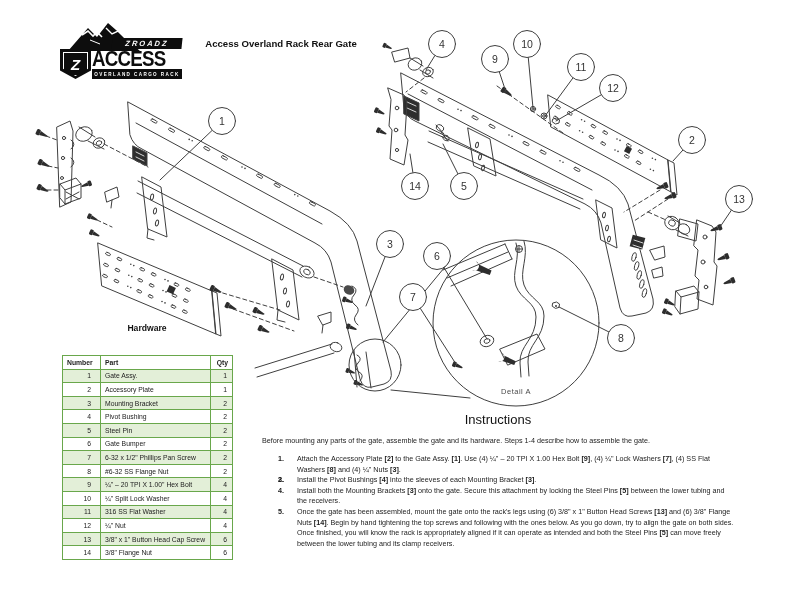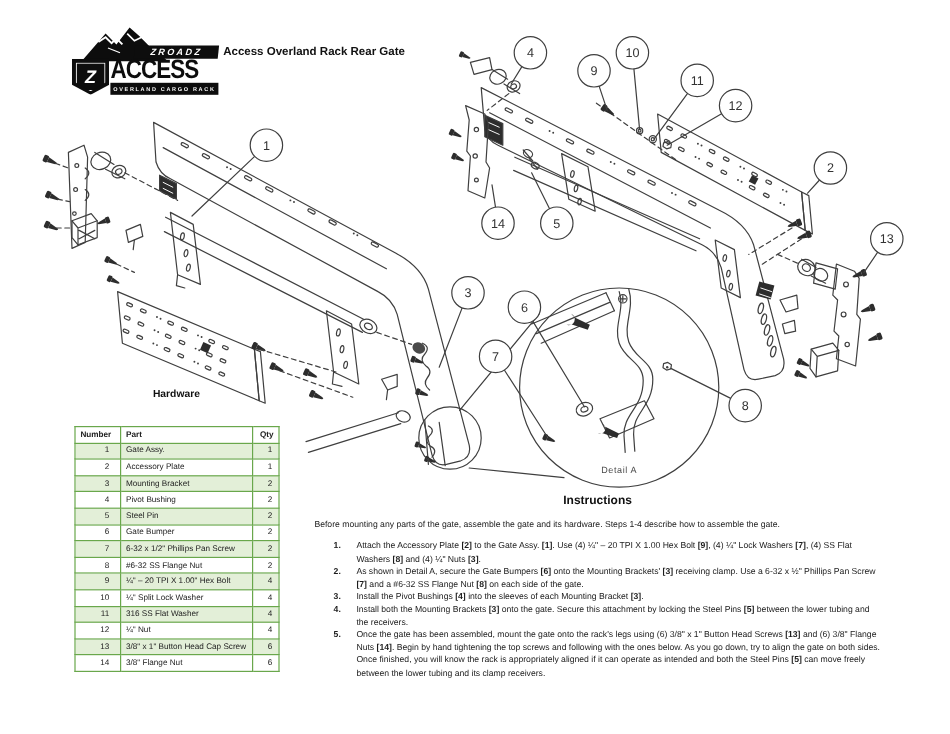--- a/index.html
+++ b/index.html
@@ -24,38 +24,38 @@
                 display:flex; align-items:center; justify-content:center; }
   .logo-badge-inner span { color:#fff; font-weight:bold; font-size:15px; line-height:1; font-style:italic; }
   .logo-access { position:absolute; left:32px; top:24px; width:90px; height:24px;
                  font-weight:bold; font-size:24px; letter-spacing:-1px; color:#0d0d0d;
                  transform:scale(0.78,0.92); transform-origin:left top; white-space:nowrap; }
   .logo-tagline { position:absolute; left:32px; top:47px; width:90px; height:10px; background:#0d0d0d;
                   display:flex; align-items:center; justify-content:center; }
   .logo-tagline span { color:#fff; font-size:4.6px; letter-spacing:1.4px; font-weight:bold; white-space:nowrap; }
 
   
-  .doc-title { position:absolute; left:186px; top:37px; width:190px; text-align:left;
+  .doc-title { position:absolute; left:186px; top:37px; width:190px; text-align:center;
                font-weight:bold; font-size:9.6px; line-height:13px; color:#111; }
 
   
   .hardware { position:absolute; left:62px; top:323px; width:170px; }
   .hardware-title { text-align:center; font-weight:bold; font-size:8.6px; color:#111; margin-bottom:22px; }
   table.hw { border-collapse:collapse; width:170px; table-layout:fixed; }
   table.hw th, table.hw td { border:1px solid #69a74b; font-size:6.8px; line-height:7px;
                              padding:2.8px 3px 2.8px 4px; color:#222; overflow:hidden; white-space:nowrap; }
   table.hw th { font-weight:bold; text-align:left; background:#fff; }
   table.hw th.qty { text-align:right; padding-right:4px; }
   table.hw td.num { text-align:right; padding-right:9px; }
   table.hw td.qty { text-align:right; padding-right:5px; }
   table.hw tr.alt td { background:#e3efd8; }
 
   
   .instructions { position:absolute; left:262px; top:412px; width:472px; }
-  .instr-title { text-align:center; font-weight:bold; font-size:10px; color:#111; margin-bottom:9px; }
+  .instr-title { text-align:center; font-weight:normal; font-size:13px; color:#111; margin-bottom:9px; }
   .instr-intro { font-size:7.2px; line-height:10px; color:#1c1c1c; margin-bottom:8px; }
   .instr-list { position:relative; }
   .instr-step { position:relative; padding-left:35px; font-size:7.2px; line-height:10.6px; color:#1c1c1c; }
   .instr-step .num { position:absolute; left:16px; top:0; font-weight:bold; }
   .instr-step b { font-weight:bold; }
 </style>
 </head>
 <body>
 
 <div id="page">
@@ -541,20 +541,20 @@
           </tr>
         </tbody>
     </table>
   </div>
 
   <div class="instructions">
     <div class="instr-title">Instructions</div>
     <div class="instr-intro">Before mounting any parts of the gate, assemble the gate and its hardware. Steps 1-4 describe how to assemble the gate.</div>
     <div class="instr-list" id="instr-list">
         <div class="instr-step"><span class="num">1.</span><span>Attach the Accessory Plate <b>[2]</b> to the Gate Assy. <b>[1]</b>. Use (4) ¼" – 20 TPI X 1.00 Hex Bolt <b>[9]</b>, (4) ¼" Lock Washers <b>[7]</b>, (4) SS Flat Washers <b>[8]</b> and (4) ¼" Nuts <b>[3]</b>.</span></div>
-        <div class="instr-step"><span class="num">2.</span><span>As shown in Detail A, secure the Gate Bumpers <b>[6]</b> onto the Mounting Brackets' <b>[3]</b> receiving clamp. Use a 6-32 x ½" Phillips Pan Screw <b>[7]</b> and a #6-32 SS Flange Nut <b>[8]</b> on each side of the gate.</span></div>
+        <div class="instr-step"><span class="num">2.</span></div>
         <div class="instr-step"><span class="num">3.</span><span>Install the Pivot Bushings <b>[4]</b> into the sleeves of each Mounting Bracket <b>[3]</b>.</span></div>
         <div class="instr-step"><span class="num">4.</span><span>Install both the Mounting Brackets <b>[3]</b> onto the gate. Secure this attachment by locking the Steel Pins <b>[5]</b> between the lower tubing and the receivers.</span></div>
         <div class="instr-step"><span class="num">5.</span><span>Once the gate has been assembled, mount the gate onto the rack's legs using (6) 3/8" x 1" Button Head Screws <b>[13]</b> and (6) 3/8" Flange Nuts <b>[14]</b>. Begin by hand tightening the top screws and following with the ones below. As you go down, try to align the gate on both sides. Once finished, you will know the rack is appropriately aligned if it can operate as intended and both the Steel Pins <b>[5]</b> can move freely between the lower tubing and its clamp receivers.</span></div>
       </div>
   </div>
 
 </div>
 
 </body></html>

